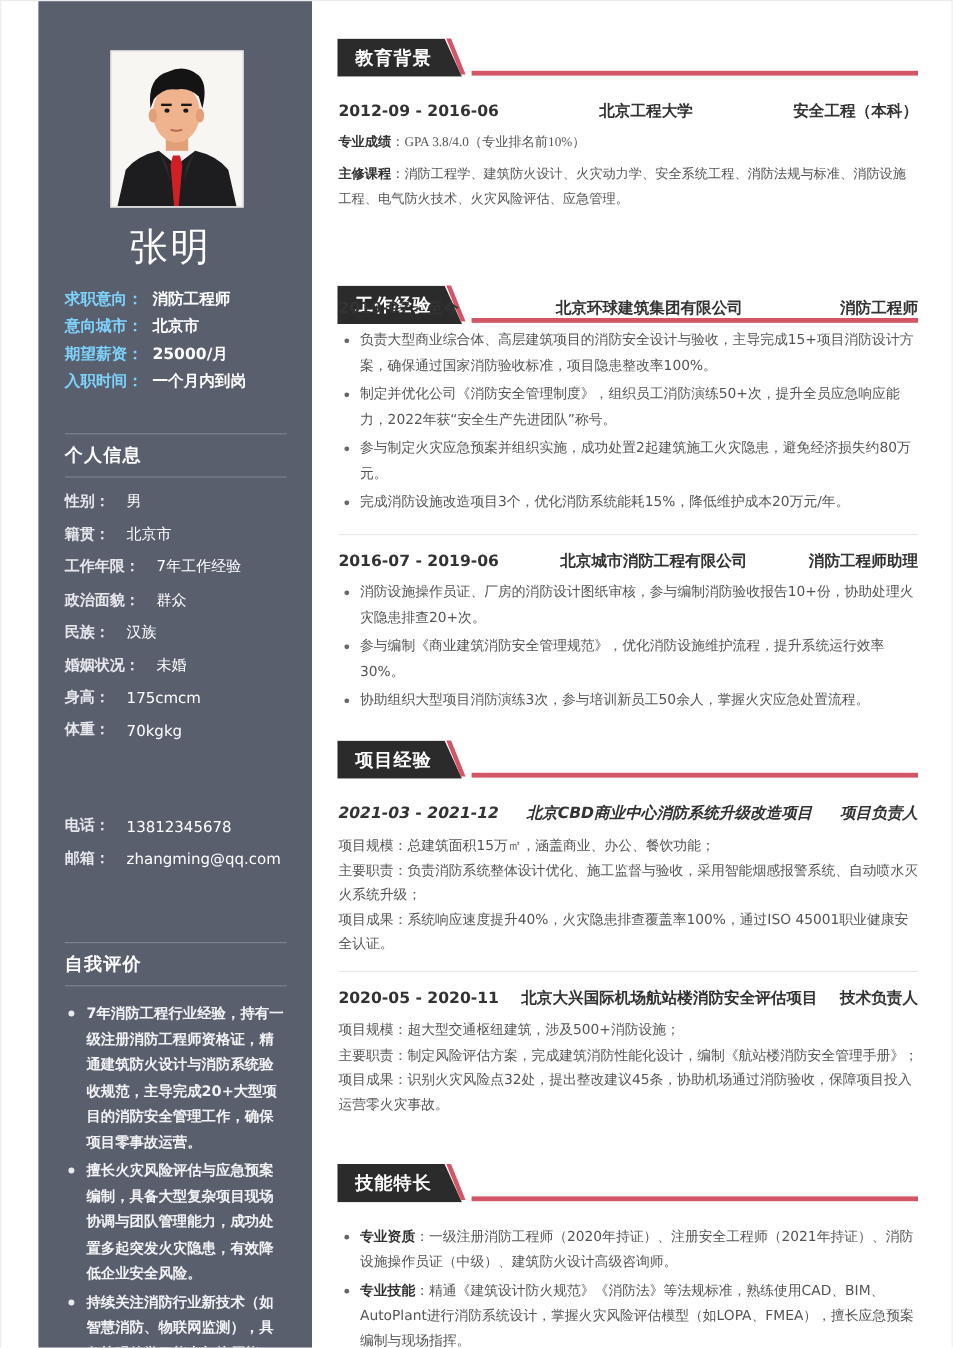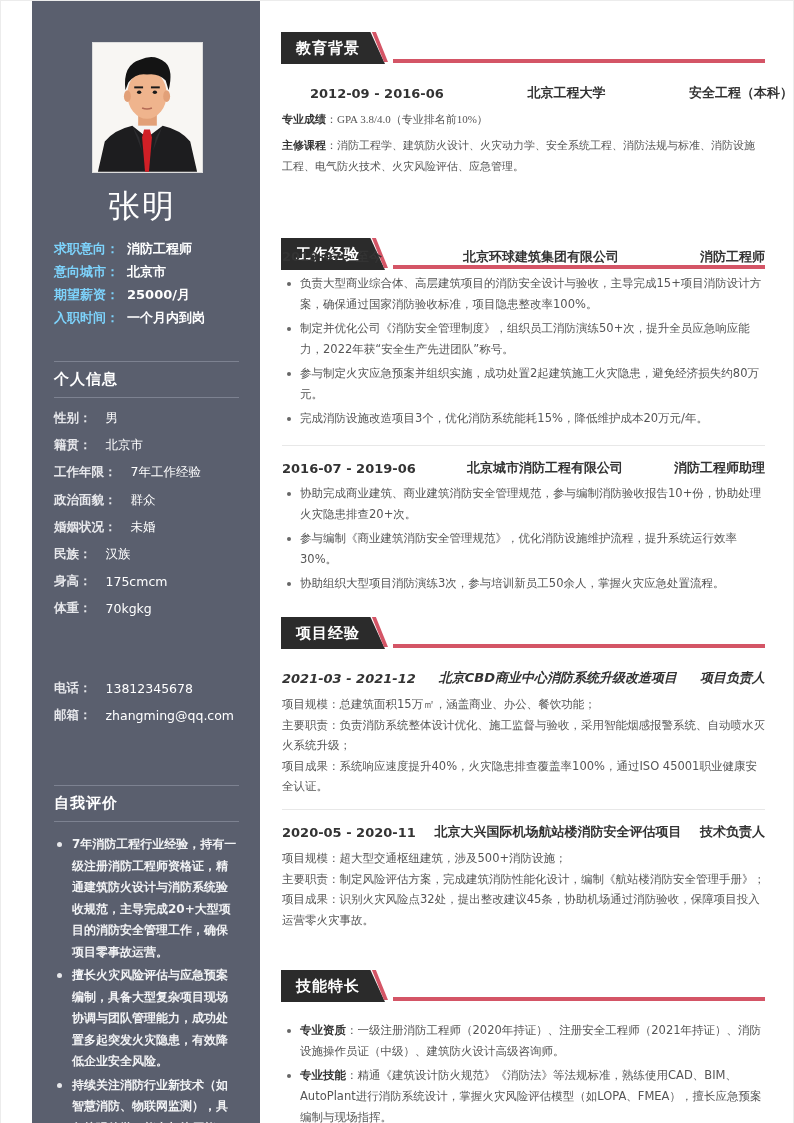--- a/index.html
+++ b/index.html
@@ -121,26 +121,26 @@
           </div>
         <div class="info-row">
             <span class="k">工作年限：</span>
             <span class="v">7年工作经验</span>
           </div>
         <div class="info-row">
             <span class="k">政治面貌：</span>
             <span class="v">群众</span>
           </div>
         <div class="info-row">
+            <span class="k">民族：</span>
+            <span class="v">汉族</span>
+          </div>
+        <div class="info-row">
             <span class="k">婚姻状况：</span>
             <span class="v">未婚</span>
-          </div>
-        <div class="info-row">
-            <span class="k">民族：</span>
-            <span class="v">汉族</span>
           </div>
         <div class="info-row">
             <span class="k">身高：</span>
             <span class="v">175cmcm</span>
           </div>
         <div class="info-row">
             <span class="k">体重：</span>
             <span class="v">70kgkg</span>
           </div>
       </div>
@@ -172,21 +172,21 @@
   </aside>
 
   <main class="main">
 
     <div class="sec-header" style="top:31px;">
       <div class="label-box"></div>
       <span class="label">教育背景</span>
       <div class="slash"></div>
       <div class="line"></div>
     </div>
-    <div class="entry-head" style="top:82px;margin-left:28px;">
+    <div class="entry-head" style="top:82px;">
       <span>2012-09 - 2016-06</span>
       <span class="org">北京工程大学</span>
       <span>安全工程（本科）</span>
     </div>
     <div class="para" style="top:108px;"><b>专业成绩</b><span>：GPA 3.8/4.0（专业排名前10%）</span></div>
     <div class="para" style="top:134px;"><b>主修课程</b><span>：消防工程学、建筑防火设计、火灾动力学、安全系统工程、消防法规与标准、消防设施工程、电气防火技术、火灾风险评估、应急管理。</span></div>
 
     <div class="sec-header" style="top:196px;margin-top:41px;">
       <div class="label-box"></div>
       <span class="label">工作经验</span>
@@ -204,21 +204,21 @@
       <li>参与制定火灾应急预案并组织实施，成功处置2起建筑施工火灾隐患，避免经济损失约80万元。</li>
       <li>完成消防设施改造项目3个，优化消防系统能耗15%，降低维护成本20万元/年。</li>
     </ul>
     <div class="divider" style="top:444px;"></div>
     <div class="entry-head" style="top:457px;">
       <span>2016-07 - 2019-06</span>
       <span class="org">北京城市消防工程有限公司</span>
       <span>消防工程师助理</span>
     </div>
     <ul class="bullets" style="top:482px;">
-      <li>协助完成商业建筑、商业建筑消防安全管理规范，参与编制消防验收报告10+份，协助处理火灾隐患排查20+次。</li>
+      <li>消防设施操作员证、厂房的消防设计图纸审核，参与编制消防验收报告10+份，协助处理火灾隐患排查20+次。</li>
       <li>参与编制《商业建筑消防安全管理规范》，优化消防设施维护流程，提升系统运行效率30%。</li>
       <li>协助组织大型项目消防演练3次，参与培训新员工50余人，掌握火灾应急处置流程。</li>
     </ul>
 
     <div class="sec-header" style="top:616px;">
       <div class="label-box"></div>
       <span class="label">项目经验</span>
       <div class="slash"></div>
       <div class="line"></div>
     </div>

